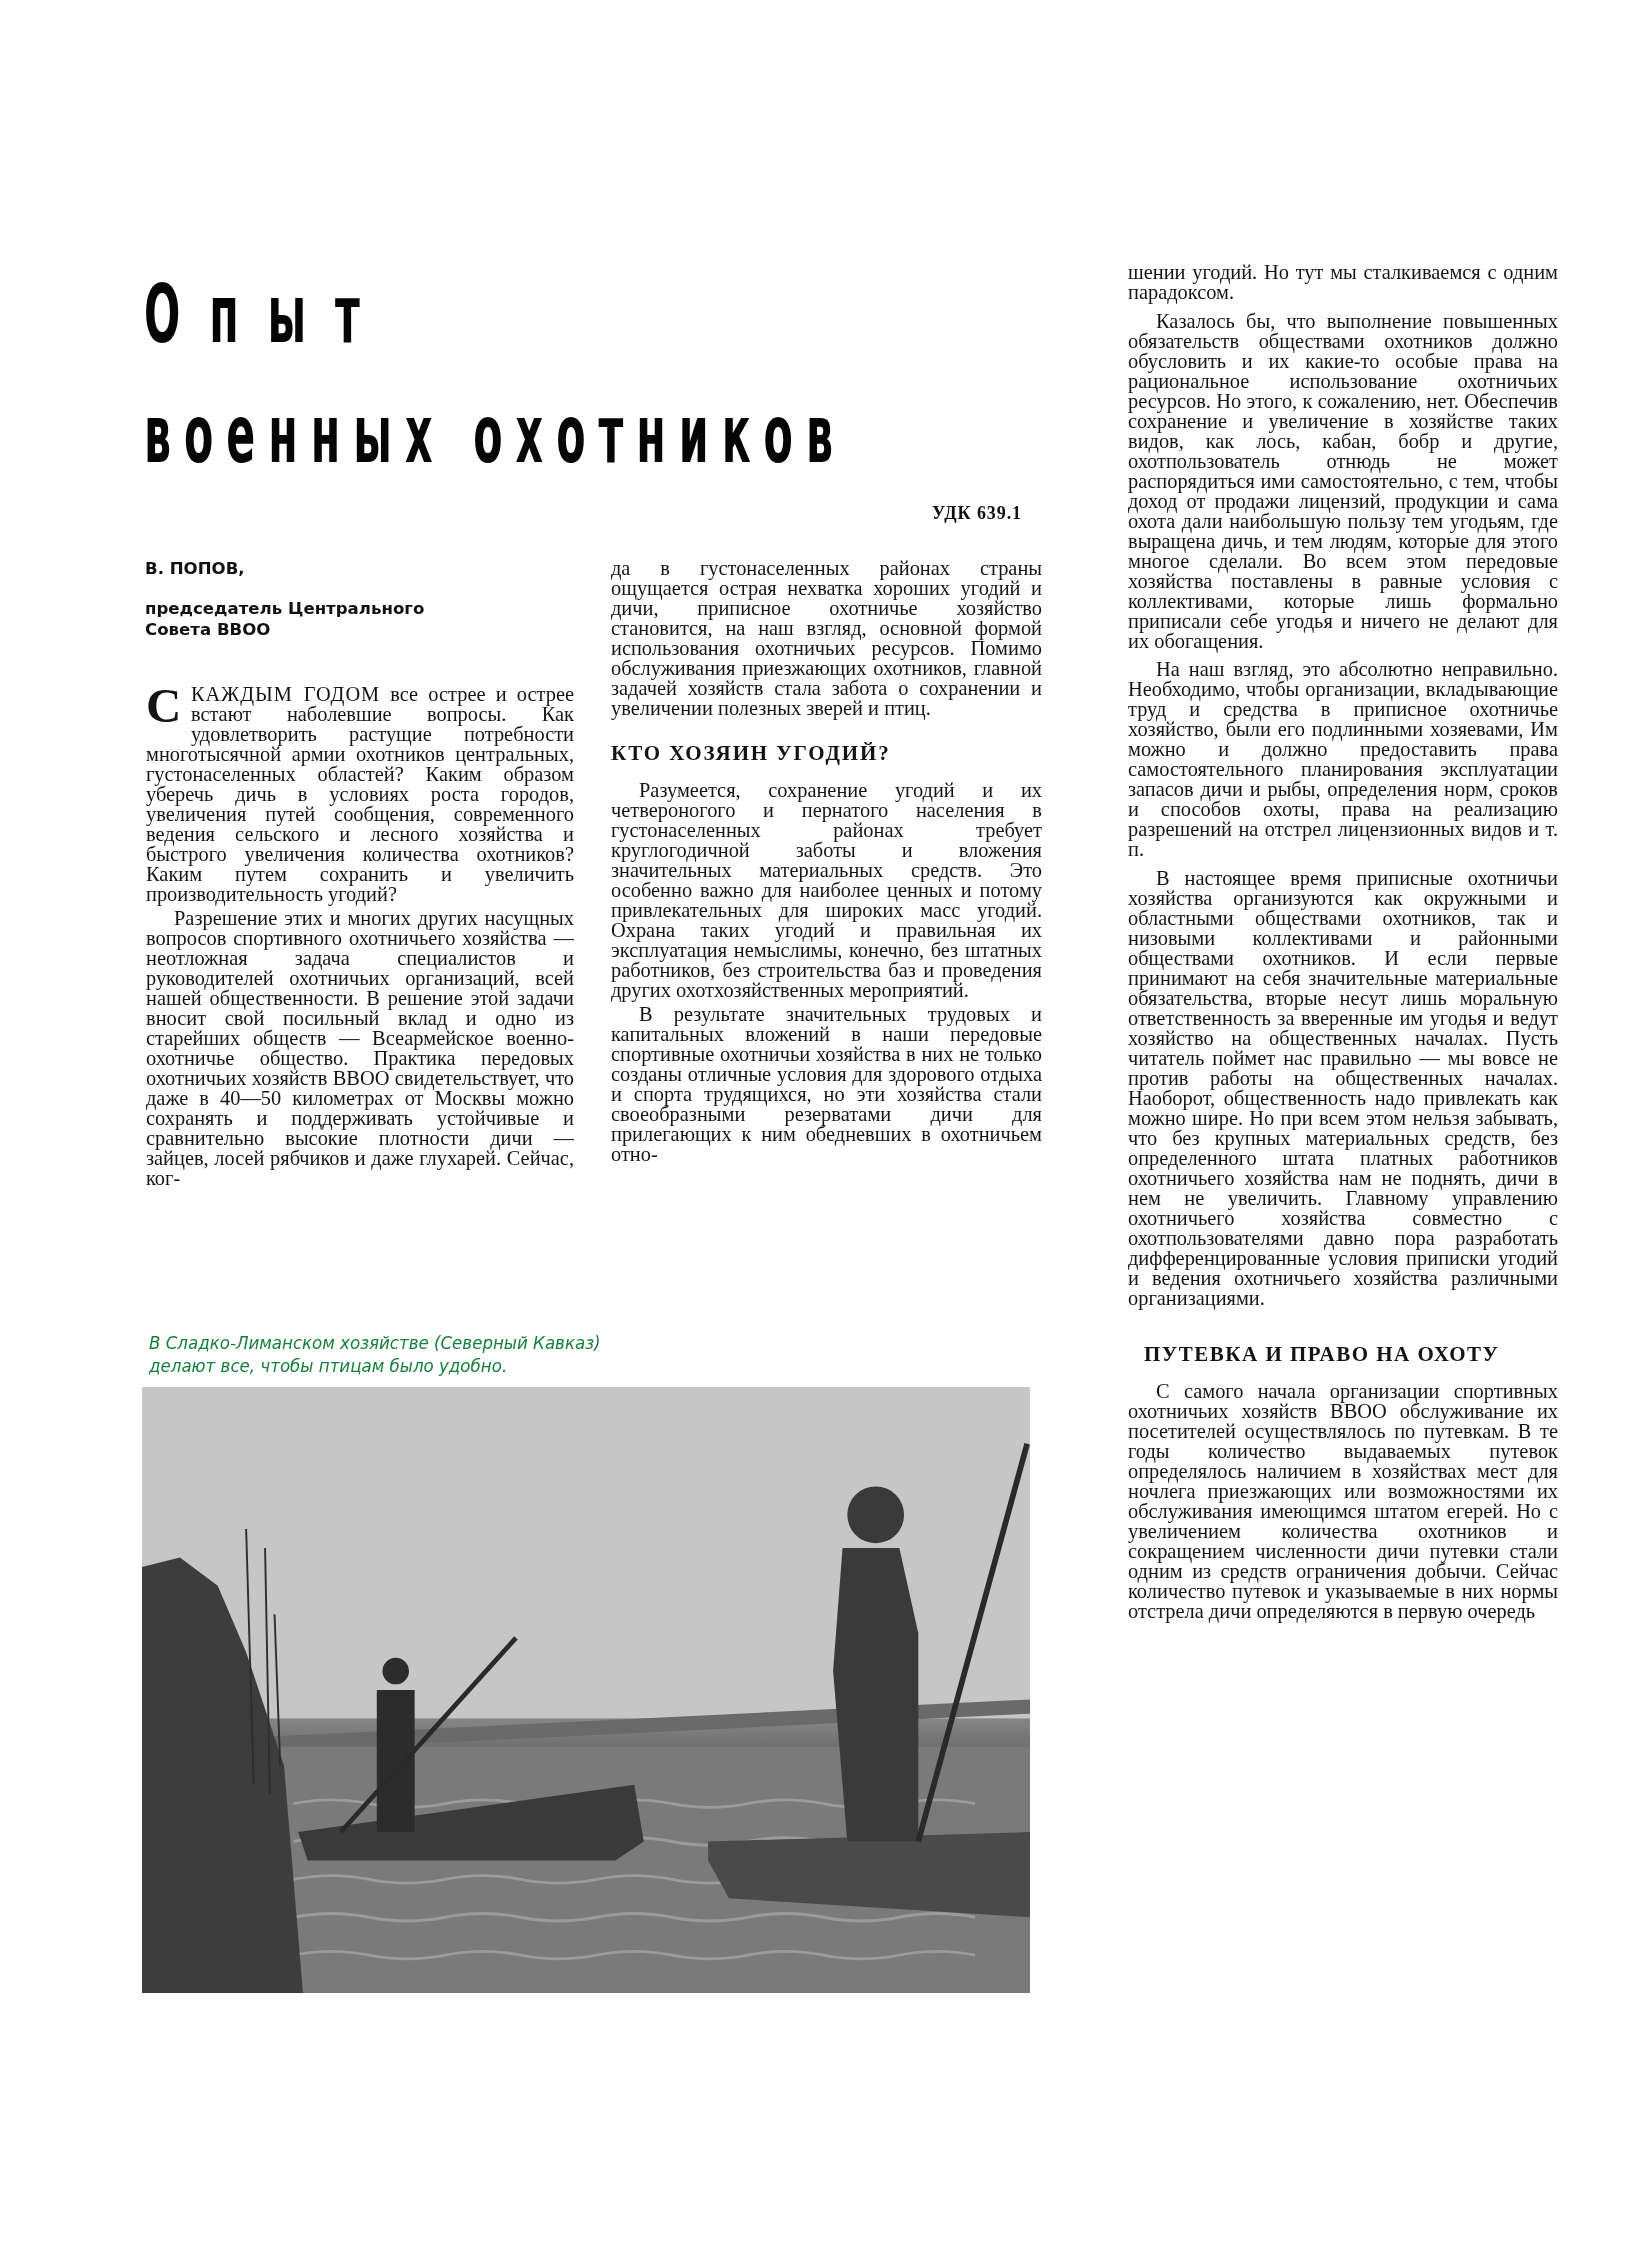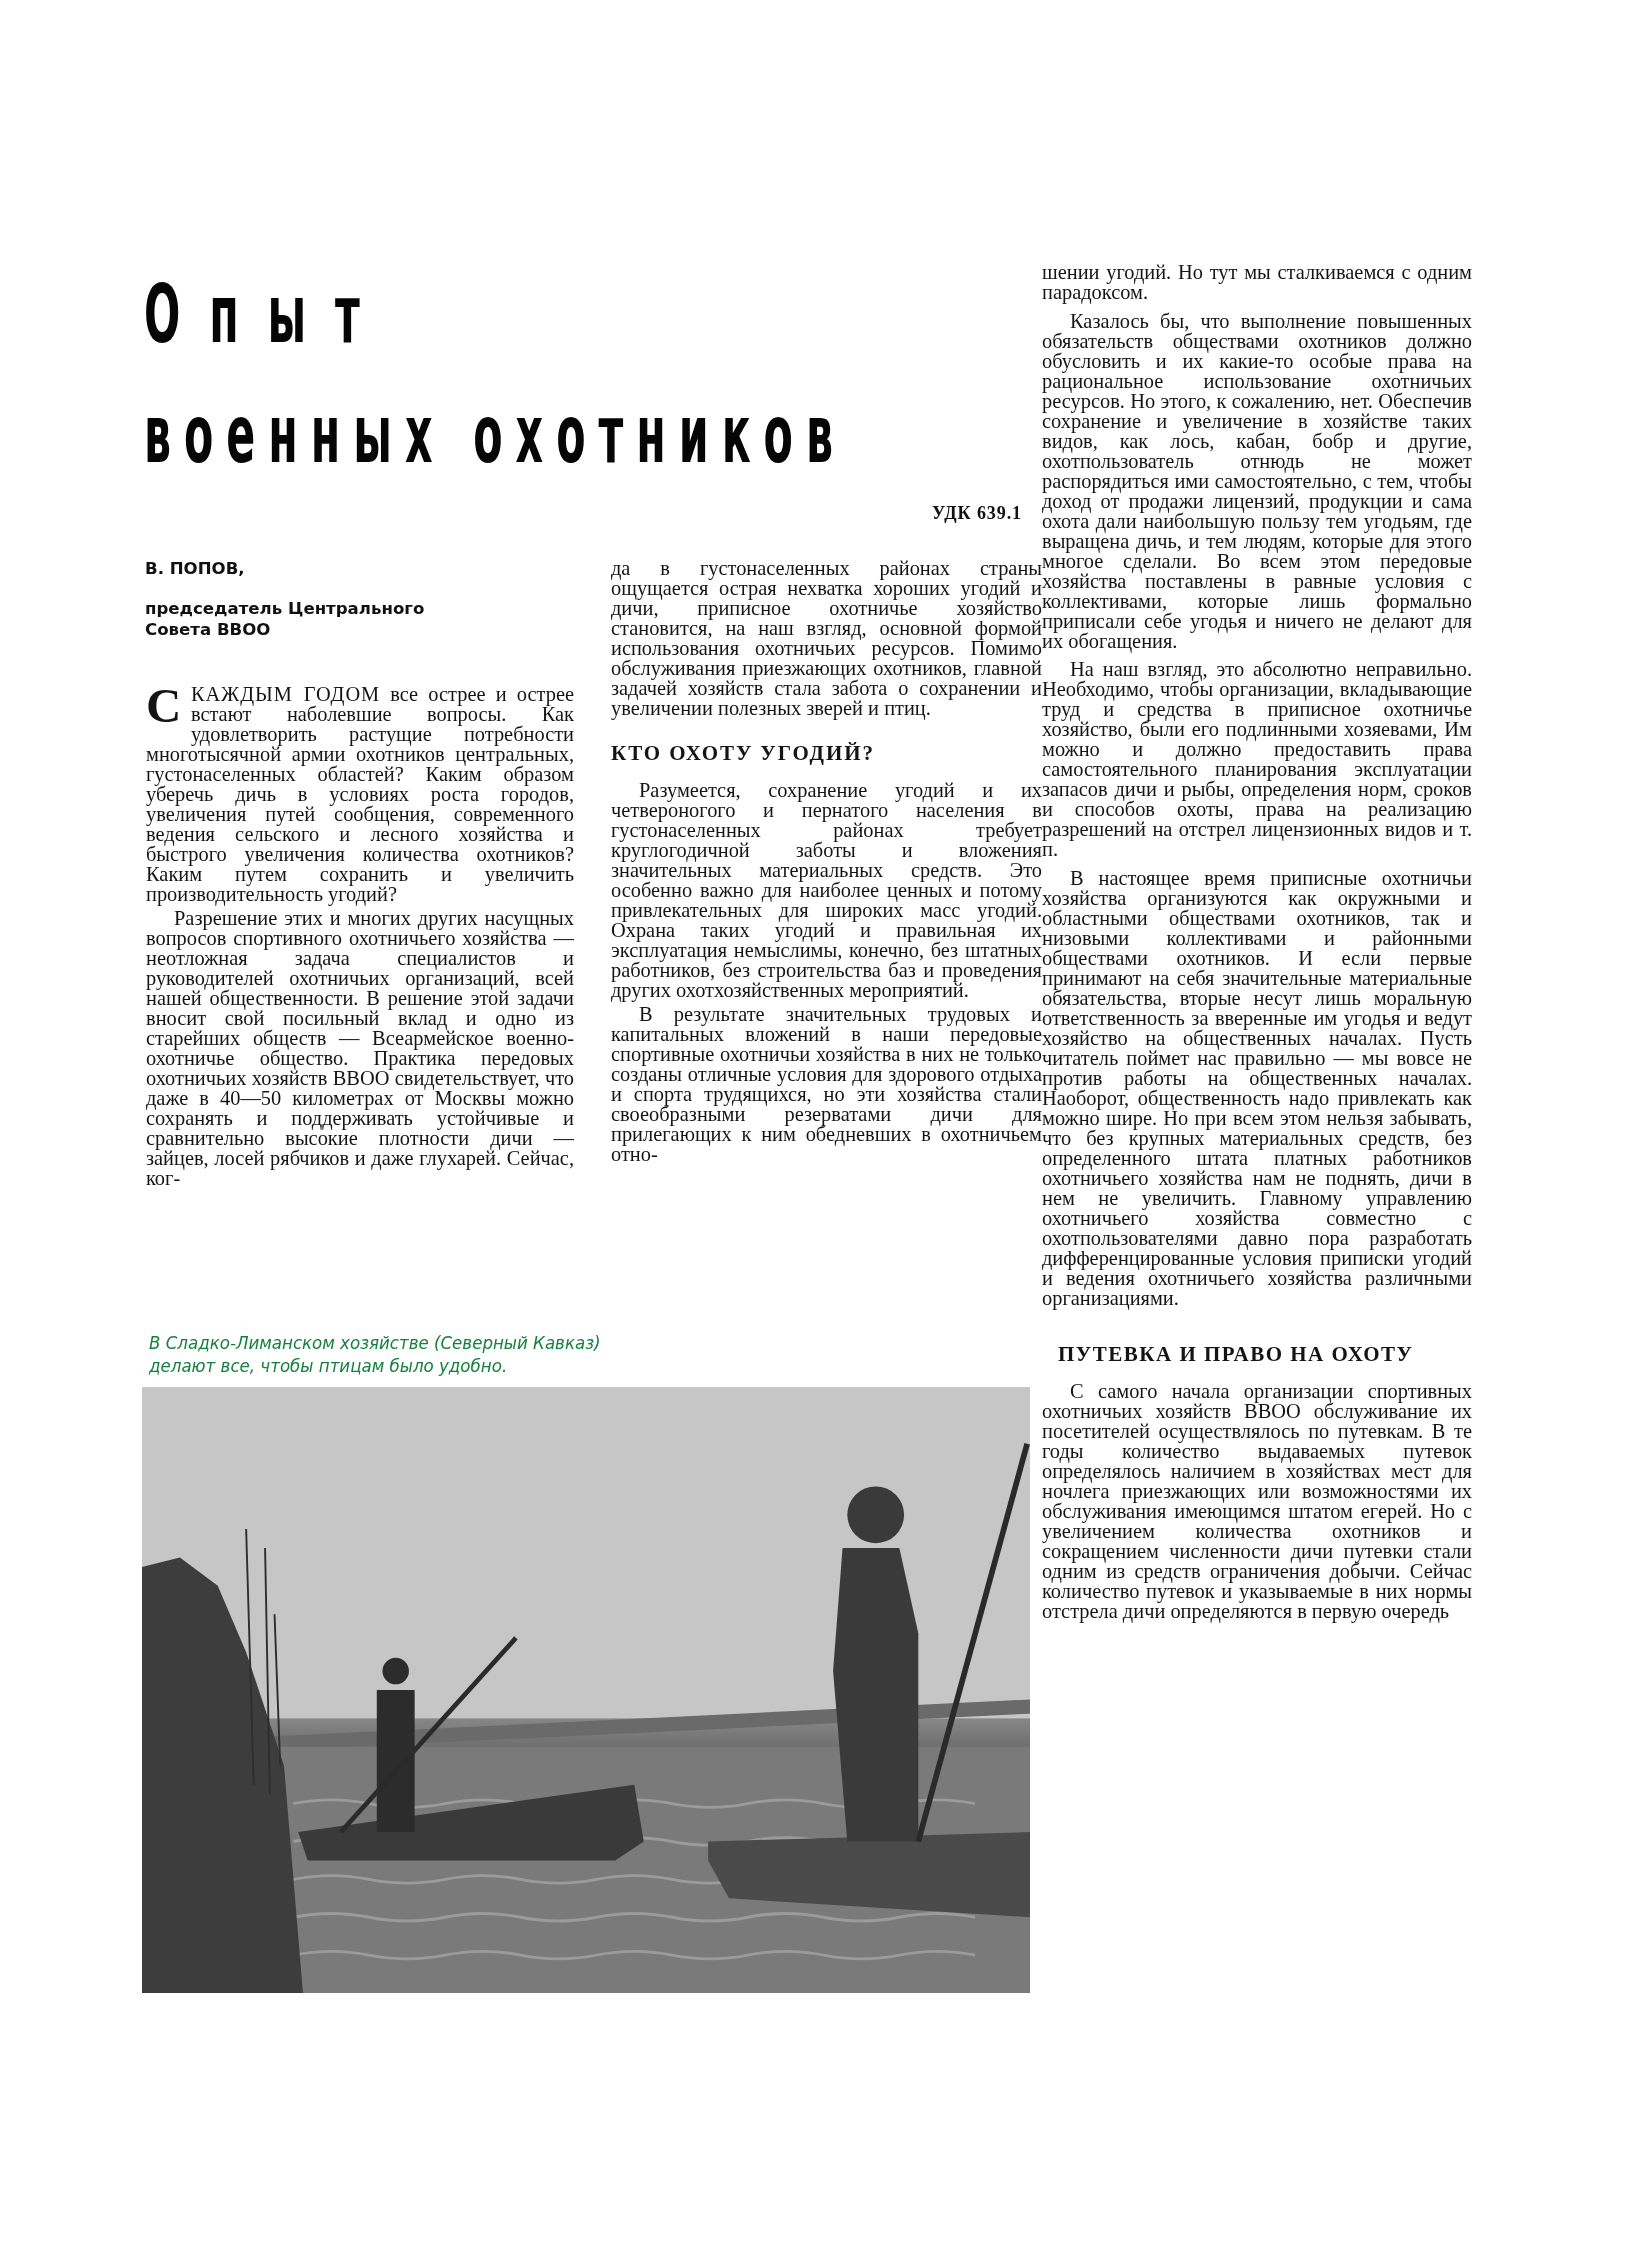--- a/index.html
+++ b/index.html
@@ -28,21 +28,21 @@
   .col {
     position: absolute; font-size: 20.4px; line-height: 20px;
     text-align: justify; hyphens: none; color: #141414;
   }
   .col p { margin: 0; text-indent: 28px; }
   .col p.noindent { text-indent: 0; }
   .col p + p { margin-top: 4px; }
   .col p.gap { margin-top: 8.5px; }
   #col1 { left: 146px; top: 684px; width: 428px; }
   #col2 { left: 611px; top: 558px; width: 431px; }
-  #col3 { left: 1042px; top: 262px; width: 430px; }
+  #col3 { left: 1128px; top: 262px; width: 430px; }
   .dropcap {
     float: left; font-size: 49px; line-height: 38px; font-weight: bold;
     margin: 2.8px 9.5px 0 0; font-family: "Liberation Serif", serif;
   }
   .lead-caps { letter-spacing: 0.9px; }
   .subhead {
     font-family: "Liberation Serif", serif; font-weight: bold; font-size: 21px;
     letter-spacing: 1.9px; text-align: left; margin: 24.6px 0 17px 0; text-indent: 0;
   }
   #col3 .subhead { margin: 36px 0 17px 16px; letter-spacing: 1.5px; }
@@ -72,21 +72,21 @@
   <span style="display:block">Совета ВВОО</span>
 </div>
 
 <div id="col1" class="col">
   <p class="noindent"><span class="dropcap">С</span><span class="lead-caps">КАЖДЫМ ГОДОМ</span><span> все острее и острее встают наболевшие вопросы. Как удовлетворить растущие потребности многотысячной армии охотников центральных, густонаселенных областей? Каким образом уберечь дичь в условиях роста городов, увеличения путей сообщения, современного ведения сельского и лесного хозяйства и быстрого увеличения количества охотников? Каким путем сохранить и увеличить производительность угодий?</span></p>
   <p>Разрешение этих и многих других насущных вопросов спортивного охотничьего хозяйства — неотложная задача специалистов и руководителей охотничьих организаций, всей нашей общественности. В решение этой задачи вносит свой посильный вклад и одно из старейших обществ — Всеармейское военно-охотничье общество. Практика передовых охотничьих хозяйств ВВОО свидетельствует, что даже в 40—50 километрах от Москвы можно сохранять и поддерживать устойчивые и сравнительно высокие плотности дичи — зайцев, лосей рябчиков и даже глухарей. Сейчас, ког-</p>
 </div>
 
 <div id="col2" class="col">
   <p class="noindent">да в густонаселенных районах страны ощущается острая нехватка хороших угодий и дичи, приписное охотничье хозяйство становится, на наш взгляд, основной формой использования охотничьих ресурсов. Помимо обслуживания приезжающих охотников, главной задачей хозяйств стала забота о сохранении и увеличении полезных зверей и птиц.</p>
-  <div class="subhead">КТО ОХОТУ УГОДИЙ?</div>
+  <div class="subhead">КТО ХОЗЯИН УГОДИЙ?</div>
   <p>Разумеется, сохранение угодий и их четвероногого и пернатого населения в густонаселенных районах требует круглогодичной заботы и вложения значительных материальных средств. Это особенно важно для наиболее ценных и потому привлекательных для широких масс угодий. Охрана таких угодий и правильная их эксплуатация немыслимы, конечно, без штатных работников, без строительства баз и проведения других охотхозяйственных мероприятий.</p>
   <p>В результате значительных трудовых и капитальных вложений в наши передовые спортивные охотничьи хозяйства в них не только созданы отличные условия для здорового отдыха и спорта трудящихся, но эти хозяйства стали своеобразными резерватами дичи для прилегающих к ним обедневших в охотничьем отно-</p>
 </div>
 
 <div id="col3" class="col">
   <p class="noindent">шении угодий. Но тут мы сталкиваемся с одним парадоксом.</p>
   <p class="gap">Казалось бы, что выполнение повышенных обязательств обществами охотников должно обусловить и их какие-то особые права на рациональное использование охотничьих ресурсов. Но этого, к сожалению, нет. Обеспечив сохранение и увеличение в хозяйстве таких видов, как лось, кабан, бобр и другие, охотпользователь отнюдь не может распорядиться ими самостоятельно, с тем, чтобы доход от продажи лицензий, продукции и сама охота дали наибольшую пользу тем угодьям, где выращена дичь, и тем людям, которые для этого многое сделали. Во всем этом передовые хозяйства поставлены в равные условия с коллективами, которые лишь формально приписали себе угодья и ничего не делают для их обогащения.</p>
   <p class="gap">На наш взгляд, это абсолютно неправильно. Необходимо, чтобы организации, вкладывающие труд и средства в приписное охотничье хозяйство, были его подлинными хозяевами, Им можно и должно предоставить права самостоятельного планирования эксплуатации запасов дичи и рыбы, определения норм, сроков и способов охоты, права на реализацию разрешений на отстрел лицензионных видов и т. п.</p>
   <p class="gap">В настоящее время приписные охотничьи хозяйства организуются как окружными и областными обществами охотников, так и низовыми коллективами и районными обществами охотников. И если первые принимают на себя значительные материальные обязательства, вторые несут лишь моральную ответственность за вверенные им угодья и ведут хозяйство на общественных началах. Пусть читатель поймет нас правильно — мы вовсе не против работы на общественных началах. Наоборот, общественность надо привлекать как можно шире. Но при всем этом нельзя забывать, что без крупных материальных средств, без определенного штата платных работников охотничьего хозяйства нам не поднять, дичи в нем не увеличить. Главному управлению охотничьего хозяйства совместно с охотпользователями давно пора разработать дифференцированные условия приписки угодий и ведения охотничьего хозяйства различными организациями.</p>
   <div class="subhead">ПУТЕВКА И ПРАВО НА ОХОТУ</div>

